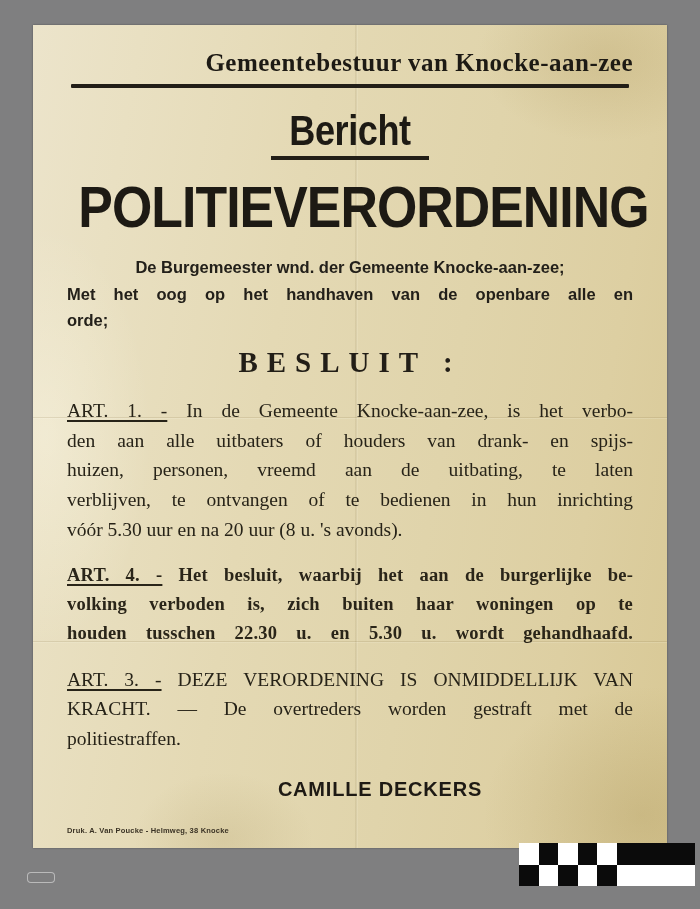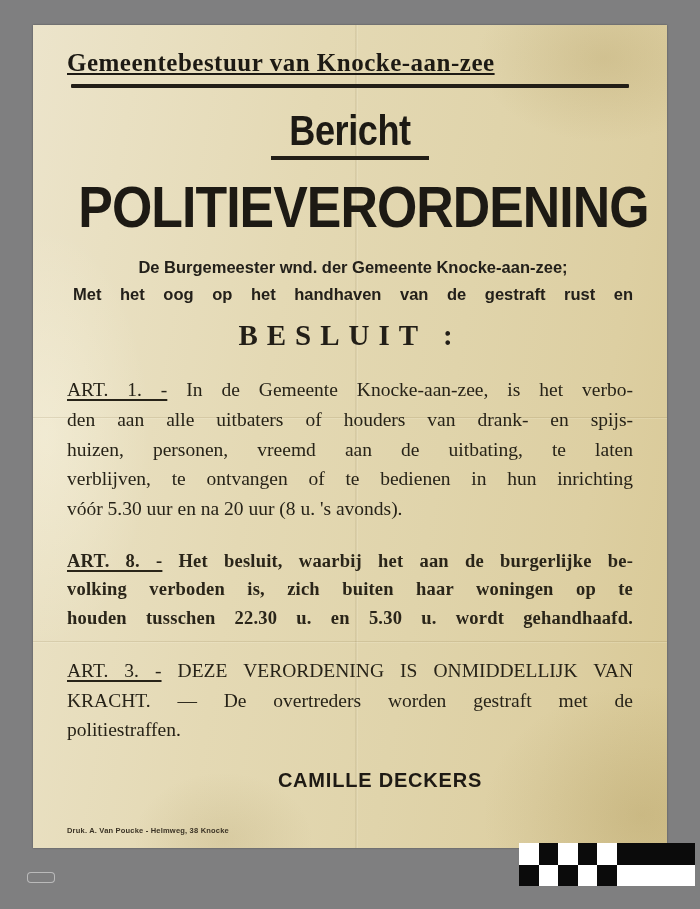--- a/index.html
+++ b/index.html
@@ -48,29 +48,28 @@
     background:linear-gradient(180deg,rgba(120,100,55,.0),rgba(120,100,55,.20),rgba(255,255,240,.20),rgba(120,100,55,.0));
     pointer-events:none;
   }
 
   #content{position:absolute;inset:0;padding:0 34px;box-sizing:border-box;}
 
   
   .ink{color:#241f18;}
 
   #masthead{
-    text-align:left;
+    text-align:right;
     font-family:"Liberation Serif", serif;
     font-weight:bold;
     font-size:25px;
     letter-spacing:.5px;
     color:#1d1a14;
     margin-top:24px;
     white-space:nowrap;
-    text-decoration:underline;
   }
   #masthead-rule{
     height:4px;background:#221e17;
     margin:7px 4px 0 4px;
     border-radius:1px;
   }
 
   #bericht{
     text-align:center;
     margin-top:22px;
@@ -103,39 +102,39 @@
   }
 
   .preamble{
     font-family:"Liberation Sans", sans-serif;
     font-weight:bold;
     font-size:16.5px;
     color:#23201a;
     line-height:1.62;
     margin-top:20px;
   }
-  .preamble .p-line{display:block;margin-left:6px;}
+  .preamble .p-line{display:block;}
   .preamble .p-line.center{text-align:center;}
   .preamble .p-line.justify{
     text-align:justify;
     text-align-last:justify;
   }
 
   #besluit{
     text-align:center;
     font-family:"Liberation Serif", serif;
     font-weight:bold;
     font-size:29px;
     letter-spacing:9px;
     color:#221e17;
     margin-top:12px;
   }
 
   
-  .article{margin-top:23px;}
+  .article{margin-top:17px;}
 
   .art-a{               
     font-family:"Liberation Serif", serif;
     font-size:19.5px;
     line-height:1.52;
     color:#272318;
     text-align:justify;
   }
   .art-a .line{display:block;text-align-last:justify;}
   .art-a .line.last{text-align-last:left;}
@@ -240,42 +239,43 @@
     <div id="masthead" class="ink">Gemeentebestuur van Knocke-aan-zee</div>
     <div id="masthead-rule"></div>
 
     <div id="bericht">Bericht</div>
     <div id="bericht-rule"></div>
 
     <div id="verordening">POLITIEVERORDENING</div>
 
     <div class="preamble">
       <span class="p-line center">De Burgemeester wnd. der Gemeente Knocke-aan-zee;</span>
-      <span class="p-line justify">Met het oog op het handhaven van de gestraft rust en</span>
+      <span class="p-line justify">Met het oog op het handhaven van de openbare alle en</span>
+      <span class="p-line">orde;</span>
     </div>
 
     <div id="besluit">BESLUIT :</div>
 
     <div class="article">
       <div class="art-a">
         <span class="line">
           <span class="art-label">ART. 1. -</span>
           <span>In de Gemeente Knocke-aan-zee, is het verbo-</span>
         </span>
         <span class="line">den aan alle uitbaters of houders van drank- en spijs-</span>
         <span class="line">huizen, personen, vreemd aan de uitbating, te laten</span>
         <span class="line">verblijven, te ontvangen of te bedienen in hun inrichting</span>
         <span class="line last">vóór 5.30 uur en na 20 uur (8 u. 's avonds).</span>
       </div>
     </div>
 
     <div class="article">
       <div class="art-b">
         <span class="line">
-          <span class="art-label">ART. 8. -</span>
+          <span class="art-label">ART. 4. -</span>
           <span>Het besluit, waarbij het aan de burgerlijke be-</span>
         </span>
         <span class="line">volking verboden is, zich buiten haar woningen op te</span>
         <span class="line last">houden tusschen 22.30 u. en 5.30 u. wordt gehandhaafd.</span>
       </div>
     </div>
 
     <div class="article">
       <div class="art-a">
         <span class="line">

